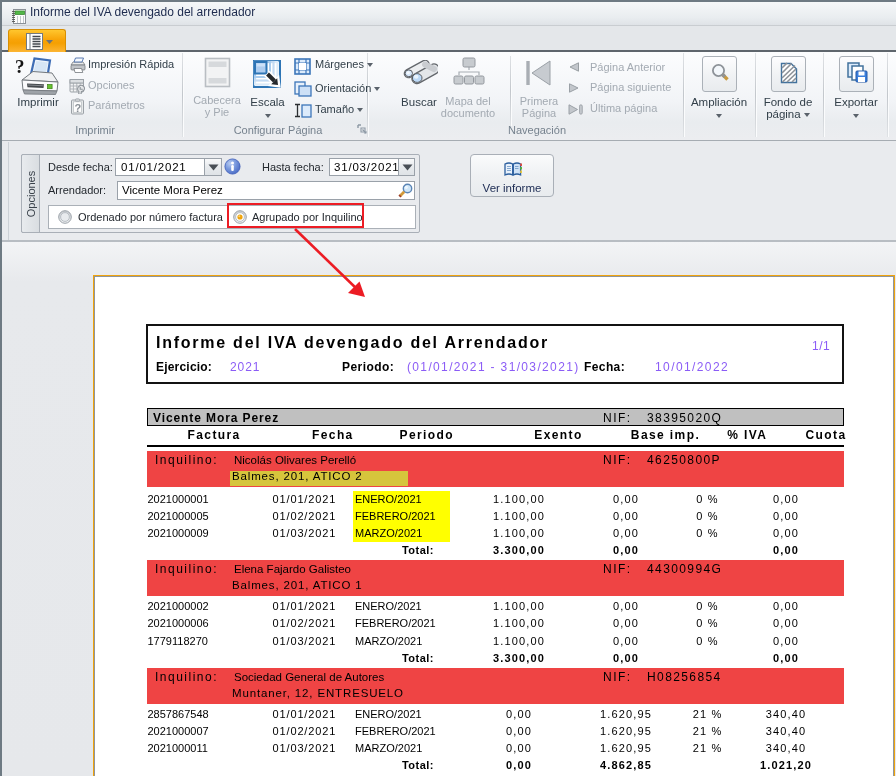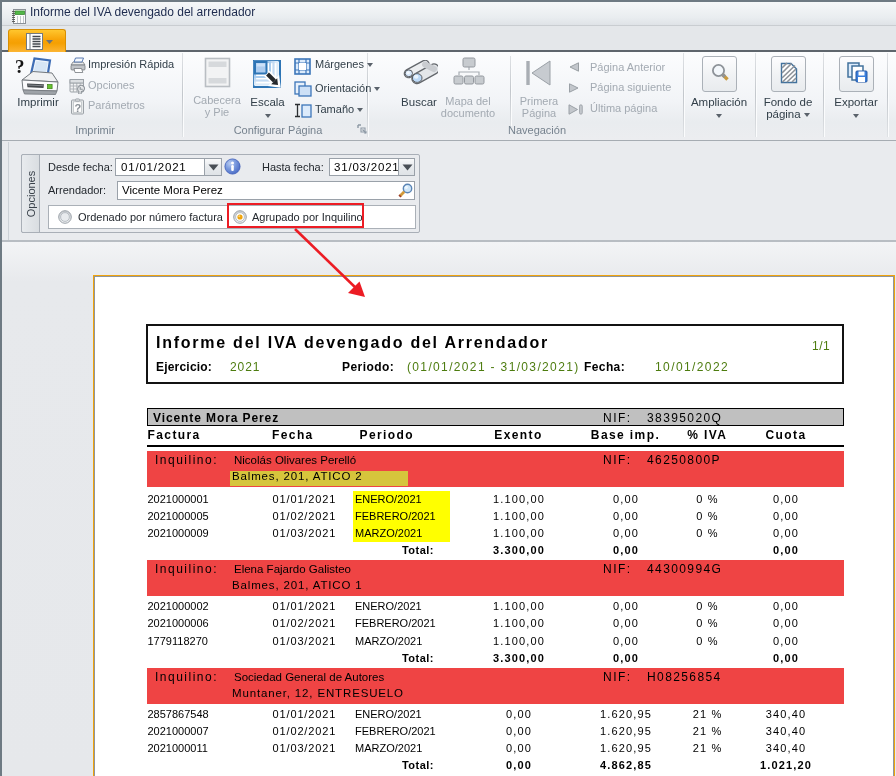--- a/index.html
+++ b/index.html
@@ -35,28 +35,28 @@
 .ftext{font-size:11.5px;color:#000;}
 .combobtn{background:linear-gradient(#f8f9fa,#e7eaed 50%,#dfe3e7);border-left:1px solid #9aa1a9;box-sizing:border-box;}
 #radiobox{left:48px;top:205px;width:368px;height:24px;background:#fff;border:1px solid #aab0b7;box-sizing:border-box;}
 #redrect{left:227px;top:203px;width:137px;height:25px;border:2px solid #ec1c24;box-sizing:border-box;z-index:8;}
 #verbtn{left:470px;top:154px;width:84px;height:43px;border:1px solid #a9afb7;border-radius:4px;background:linear-gradient(#fafbfc,#eff1f3 50%,#e8ebee);box-sizing:border-box;}
 #verbtn .t{position:absolute;left:0;top:27px;width:100%;text-align:center;font-size:11.5px;color:#202f56;}
 
 #preview{left:0;top:241.5px;width:896px;height:535px;background:linear-gradient(#f3f4f6,#e7e9ec 40px,#e6e8eb);}
 #page{left:93px;top:274.5px;width:802px;height:510px;background:#fff;border:1.5px solid #efa30d;box-shadow:inset 1px 1px 0 #8f959b,inset -1px 0 0 #8f959b;box-sizing:border-box;}
 
-.rpt{font-size:11px;color:#4d7c0f;}
+.rpt{font-size:11px;color:#8b5cf6;}
 .rptb{font-size:11px;font-weight:bold;color:#000;}
 #hdrbox{left:146px;top:324px;width:698px;height:60px;border:2px solid #131313;box-sizing:border-box;background:#fff;}
 .band{left:147px;width:697px;background:#ef4444;}
 .row{left:147px;width:697px;height:17.1px;}
 .cell{position:absolute;top:0;height:17.1px;line-height:17.1px;font-size:11px;white-space:nowrap;}
 .num{text-align:center;letter-spacing:1.15px;}
-.hb{font-weight:bold;font-size:12px !important;letter-spacing:1.4px !important;}
+.hb{font-weight:bold;font-size:12px !important;letter-spacing:1.4px !important;margin-left:40px;}
 .bc{position:absolute;top:2px;height:15px;line-height:15px;font-size:11.5px;white-space:nowrap;}
 .bb{font-weight:normal;font-size:12px;letter-spacing:1.5px;}
 .nv{font-size:12px;letter-spacing:1.4px;}
 .band{height:36px;}
 
 </style></head>
 <body>
 <div id="win">
  <div class="abs" id="titlebar"></div>
  <div class="abs" id="tbtop"></div>
@@ -290,20 +290,31 @@
     </svg>
  <div class="abs flabel" style="left:78px;top:211px">Ordenado por número factura</div>
  <svg class="abs" style="left:233px;top:210px" width="14" height="14" viewBox="0 0 14 14">
       <circle cx="7" cy="7" r="6.3" fill="url(#rg)" stroke="#9aa1a8"></circle>
       <circle cx="7" cy="7" r="4.4" fill="#fefefe" stroke="#b9bfc5"></circle>
       <circle cx="7" cy="7" r="2.6" fill="#f0a30a"></circle>
       <circle cx="6.3" cy="6.2" r="1" fill="#fbd46e"></circle>
     </svg>
  <div class="abs flabel" style="left:252px;top:211px">Agrupado por Inquilino</div>
  <div class="abs" id="redrect"></div>
+ <div class="abs" id="verbtn">
+      <svg style="position:absolute;left:33px;top:7px" width="18" height="15" viewBox="0 0 18 15">
+        <path d="M1 2 Q5 0 8.7 2 L8.7 13 Q5 11 1 13 Z" fill="#e8f1fb" stroke="#2c5f9e" stroke-width="1.3"></path>
+        <path d="M16.6 2 Q13 0 9.3 2 L9.3 13 Q13 11 16.6 13 Z" fill="#cfe2f6" stroke="#2c5f9e" stroke-width="1.3"></path>
+        <path d="M3 4.5h4 M3 6.5h4 M3 8.5h4 M11 4.5h3.5 M11 6.5h3.5" stroke="#6b96c4" stroke-width="0.8"></path>
+        <rect x="16.2" y="1.5" width="1.8" height="2.5" fill="#e04a3f"></rect>
+        <rect x="16.2" y="5" width="1.8" height="2.5" fill="#58b53a"></rect>
+        <rect x="16.2" y="8.5" width="1.8" height="2.5" fill="#e8c93e"></rect>
+      </svg>
+      <div class="t">Ver informe</div>
+    </div>
  <svg class="abs" style="left:290px;top:225px;z-index:9" width="80" height="78" viewBox="0 0 80 78">
       <path d="M5 4 L69 66" stroke="#ec1c24" stroke-width="2.6"></path>
       <path d="M75 72 L69.5 56.5 L58 68 Z" fill="#ec1c24"></path>
     </svg>
 
  <div class="abs" id="preview"></div>
  <div class="abs" id="page"></div>
 
  <div class="abs" id="hdrbox"></div>
  <div class="abs rptb" style="left:156px;top:334px;font-size:16px;letter-spacing:1.75px">Informe del IVA devengado del Arrendador</div>

